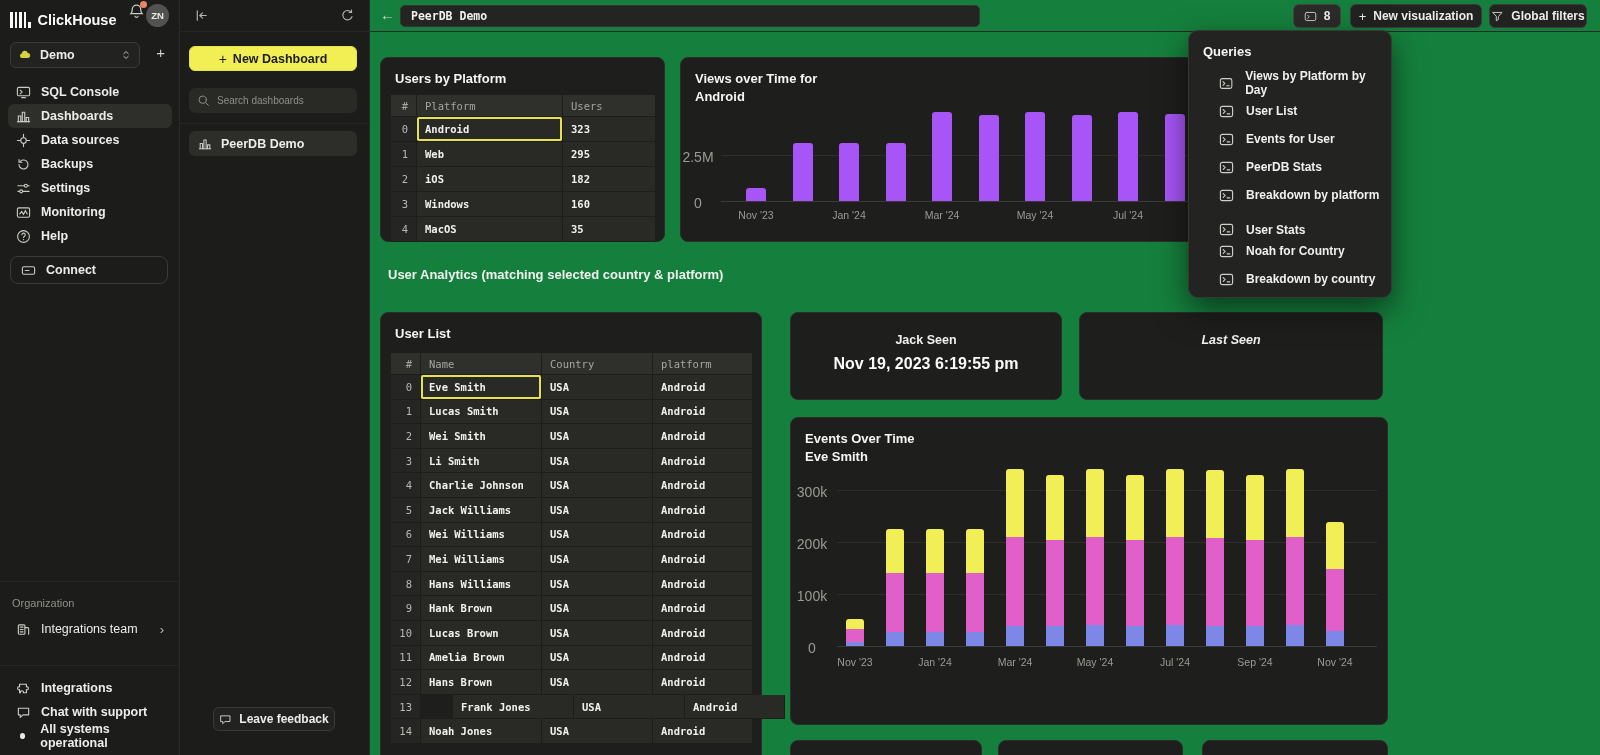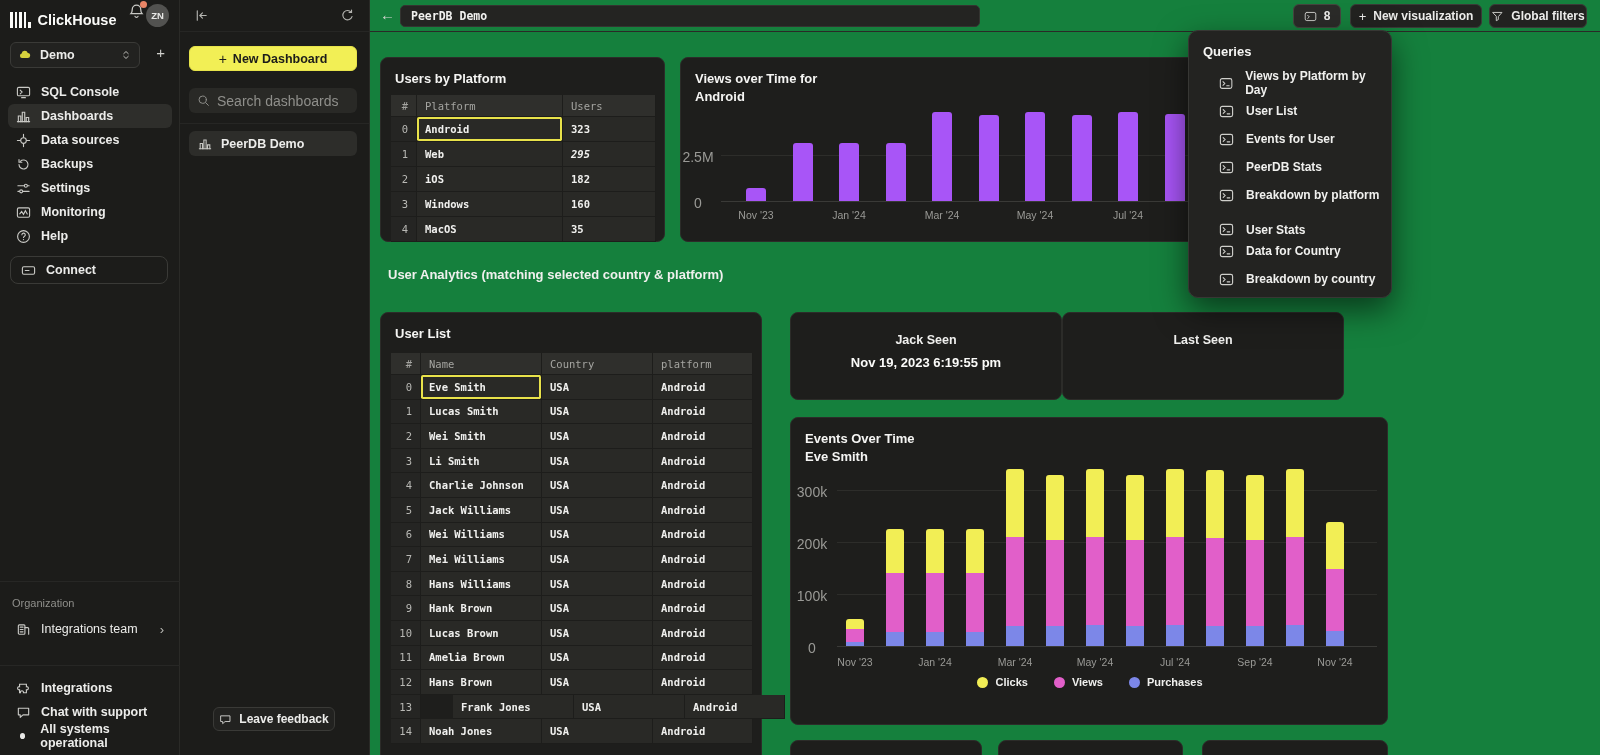--- a/index.html
+++ b/index.html
@@ -38,21 +38,21 @@
   .sb-foot .nav-item { height:24px; }
   .status-dot { width:6px; height:6px; border-radius:50%; background:#e8e8e6; margin:0 5px 0 4px; }
 
   
   .panel2 { position:absolute; left:180px; top:0; width:190px; height:755px; background:#1c1c1a; border-right:1px solid #2a2a27; }
   .p2-top { position:absolute; left:0; top:0; width:100%; height:32px; border-bottom:1px solid #262624; }
   .p2-collapse { position:absolute; left:14px; top:8px; width:15px; height:15px; color:#b5b5b1; }
   .p2-refresh { position:absolute; right:14px; top:8px; width:15px; height:15px; color:#b5b5b1; }
   .btn-yellow { position:absolute; left:9px; top:46px; width:168px; height:25px; background:#f2ef55; border:1px solid #e6e34a; border-radius:6px; color:#1c1c1a; font-size:12.5px; font-weight:bold; display:flex; align-items:center; justify-content:center; gap:6px; }
   .search-box { position:absolute; left:9px; top:88px; width:168px; height:25px; background:#292926; border-radius:6px; display:flex; align-items:center; gap:7px; padding:0 8px; }
-  .search-box input { background:transparent; border:none; outline:none; color:#d8d8d4; font-size:14px; width:130px; font-family:"Liberation Sans", sans-serif; }
+  .search-box input { background:transparent; border:none; outline:none; color:#d8d8d4; font-size:10px; width:130px; font-family:"Liberation Sans", sans-serif; }
   .search-box input::placeholder { color:#8f8f8b; }
   .p2-div { position:absolute; left:0; top:123px; width:100%; height:1px; background:#262624; }
   .dash-item { position:absolute; left:9px; top:131px; width:168px; height:25px; background:#2d2d2a; border-radius:6px; display:flex; align-items:center; gap:9px; padding:0 9px; font-size:12.5px; font-weight:bold; }
   .feedback-btn { position:absolute; left:33px; top:707px; width:122px; height:24px; border:1px solid #3a3a37; border-radius:6px; display:flex; align-items:center; justify-content:center; gap:7px; font-size:12px; font-weight:600; background:#222220; }
 
   
   .main { position:absolute; left:370px; top:0; width:1230px; height:755px; }
   .m-head { position:absolute; left:0; top:0; width:100%; height:32px; border-bottom:1px solid #2a2a27; }
   .back-arrow { position:absolute; left:10px; top:6px; font-size:15px; color:#d5d5d1; }
   .title-input { position:absolute; left:30px; top:5px; width:580px; height:22px; background:#242422; border:1px solid #343431; border-radius:5px; color:#f0f0ee; font-family:"DejaVu Sans Mono", monospace; font-size:11.5px; font-weight:bold; padding:0 10px; outline:none; }
@@ -69,21 +69,21 @@
   .tbl .tr { display:flex; }
   .tbl .td, .tbl .th { display:flex; align-items:center; padding:0 8px; border-right:1px solid #1d1d1b; border-bottom:1px solid #1d1d1b; overflow:hidden; white-space:nowrap; }
   .tbl .th { background:#2f2f2c; color:#a5a5a1; }
   .tbl .td { background:#292926; color:#f0f0ee; font-weight:bold; }
   .tbl .td.idx { background:#252523; color:#b9b9b5; justify-content:flex-end; font-weight:normal; }
   .tbl .th.idx { justify-content:flex-end; }
   .tbl .td.selcell { box-shadow:inset 0 0 0 2px #e8e24a; border-radius:2px; }
 
   
   .stat-label { position:absolute; left:0; top:20px; width:100%; text-align:center; font-size:12.5px; font-weight:bold; color:#f0f0ee; }
-  .stat-value { position:absolute; left:0; top:42px; width:100%; text-align:center; font-size:13px; font-weight:bold; color:#fbfbf9; }
+  .stat-value { position:absolute; left:0; top:42px; width:100%; text-align:center; font-size:16px; font-weight:bold; color:#fbfbf9; }
 
   
   .gridline { position:absolute; height:1px; background:#2d2d2a; }
   .baseline { position:absolute; height:1px; background:#3a3a37; }
   .ytick { position:absolute; font-size:14px; color:#9a9a96; text-align:center; width:34px; }
   .xtick { position:absolute; font-size:10.5px; color:#9a9a96; text-align:center; width:60px; }
   .vbar { position:absolute; border-radius:3px 3px 0 0; }
   .sbar-seg { position:absolute; }
   .legend { position:absolute; display:flex; gap:26px; justify-content:center; width:100%; }
   .legend .litem { display:flex; align-items:center; gap:7px; font-size:11px; font-weight:bold; color:#f0f0ee; }
@@ -337,21 +337,21 @@
             <div class="th" style="width: 93px; height: 22px;">Users</div>
           </div>
           <div class="tr">
             <div class="td idx" style="width: 26px; height: 25px;">0</div>
             <div class="td selcell" style="width: 146px; height: 25px;">Android</div>
             <div class="td" style="width: 93px; height: 25px;">323</div>
           </div>
           <div class="tr">
             <div class="td idx" style="width: 26px; height: 25px;">1</div>
             <div class="td" style="width: 146px; height: 25px;">Web</div>
-            <div class="td" style="width: 93px; height: 25px; font-style: italic;">295</div>
+            <div class="td" style="width: 93px; height: 25px;">295</div>
           </div>
           <div class="tr">
             <div class="td idx" style="width: 26px; height: 25px;">2</div>
             <div class="td" style="width: 146px; height: 25px;">iOS</div>
             <div class="td" style="width: 93px; height: 25px;">182</div>
           </div>
           <div class="tr">
             <div class="td idx" style="width: 26px; height: 25px;">3</div>
             <div class="td" style="width: 146px; height: 25px;">Windows</div>
             <div class="td" style="width: 93px; height: 25px;">160</div>
@@ -493,21 +493,21 @@
             <div class="td" style="width: 111px; height: 24.6px;">USA</div>
             <div class="td" style="width: 100px; height: 24.6px;">Android</div>
           </div>
         </div>
     </div>
 
     <div class="card" style="left:420px;top:312px;width:272px;height:88px;">
       <div class="stat-label">Jack Seen</div>
       <div class="stat-value">Nov 19, 2023 6:19:55 pm</div>
     </div>
-    <div class="card" style="left:692px;top:312px;width:282px;height:88px;">
+    <div class="card" style="left:709px;top:312px;width:304px;height:88px;font-style:italic;">
       <div class="stat-label">Last Seen</div>
     </div>
 
     <div class="card" style="left:420px;top:417px;width:598px;height:308px;">
       <div class="card-title">
         <span>Events Over Time</span><br>
         <span>Eve Smith</span>
       </div>
       <div id="chart-events" class="abs" style="left:0;top:0;width:598px;height:308px;">
           <div class="ytick" style="left: 4px; top: 222px;">0</div>
@@ -557,34 +557,20 @@
           <div class="sbar-seg" style="left: 455px; width: 18px; top: 122.44px; height: 85.8px; background: rgb(225, 95, 201);"></div>
           <div class="sbar-seg" style="left: 455px; width: 18px; top: 57.44px; height: 65px; background: rgb(242, 238, 85); border-radius: 3px 3px 0px 0px;"></div>
           <div class="xtick" style="left: 434px; top: 238px;">Sep '24</div>
           <div class="sbar-seg" style="left: 495px; width: 18px; top: 206.68px; height: 21.32px; background: rgb(124, 135, 232);"></div>
           <div class="sbar-seg" style="left: 495px; width: 18px; top: 118.8px; height: 87.88px; background: rgb(225, 95, 201);"></div>
           <div class="sbar-seg" style="left: 495px; width: 18px; top: 50.68px; height: 68.12px; background: rgb(242, 238, 85); border-radius: 3px 3px 0px 0px;"></div>
           <div class="sbar-seg" style="left: 535px; width: 18px; top: 212.92px; height: 15.08px; background: rgb(124, 135, 232);"></div>
           <div class="sbar-seg" style="left: 535px; width: 18px; top: 150.52px; height: 62.4px; background: rgb(225, 95, 201);"></div>
           <div class="sbar-seg" style="left: 535px; width: 18px; top: 103.72px; height: 46.8px; background: rgb(242, 238, 85); border-radius: 3px 3px 0px 0px;"></div>
           <div class="xtick" style="left: 514px; top: 238px;">Nov '24</div>
-          <div class="legend" style="top: 258px; left: 0px;">
-            <span class="litem">
-              <span class="ldot" style="background: rgb(242, 238, 85);"></span>
-              <span>Clicks</span>
-            </span>
-            <span class="litem">
-              <span class="ldot" style="background: rgb(225, 95, 201);"></span>
-              <span>Views</span>
-            </span>
-            <span class="litem">
-              <span class="ldot" style="background: rgb(124, 135, 232);"></span>
-              <span>Purchases</span>
-            </span>
-          </div>
         </div>
     </div>
 
     <div class="stub" style="left:420px;width:192px;"></div>
     <div class="stub" style="left:628px;width:185px;"></div>
     <div class="stub" style="left:832px;width:186px;"></div>
 
     <div class="qpanel">
       <div class="q-title">Queries</div>
       <div id="queries-items">
@@ -642,21 +628,21 @@
             </span>
             <span>User Stats</span>
           </div>
           <div class="q-item" style="top: 206px;">
             <span class="ico" style="height: 15px; width: 15px;">
               <svg viewBox="0 0 16 16" fill="none" stroke="currentColor">
                 <rect x="1.5" y="2.5" width="13" height="11" rx="2"></rect>
                 <path d="M4.5 6l2 2-2 2M8.7 10.5h2.8"></path>
               </svg>
             </span>
-            <span>Data for Country</span>
+            <span>Noah for Country</span>
           </div>
           <div class="q-item" style="top: 234px;">
             <span class="ico" style="height: 15px; width: 15px;">
               <svg viewBox="0 0 16 16" fill="none" stroke="currentColor">
                 <rect x="1.5" y="2.5" width="13" height="11" rx="2"></rect>
                 <path d="M4.5 6l2 2-2 2M8.7 10.5h2.8"></path>
               </svg>
             </span>
             <span>Breakdown by country</span>
           </div>

